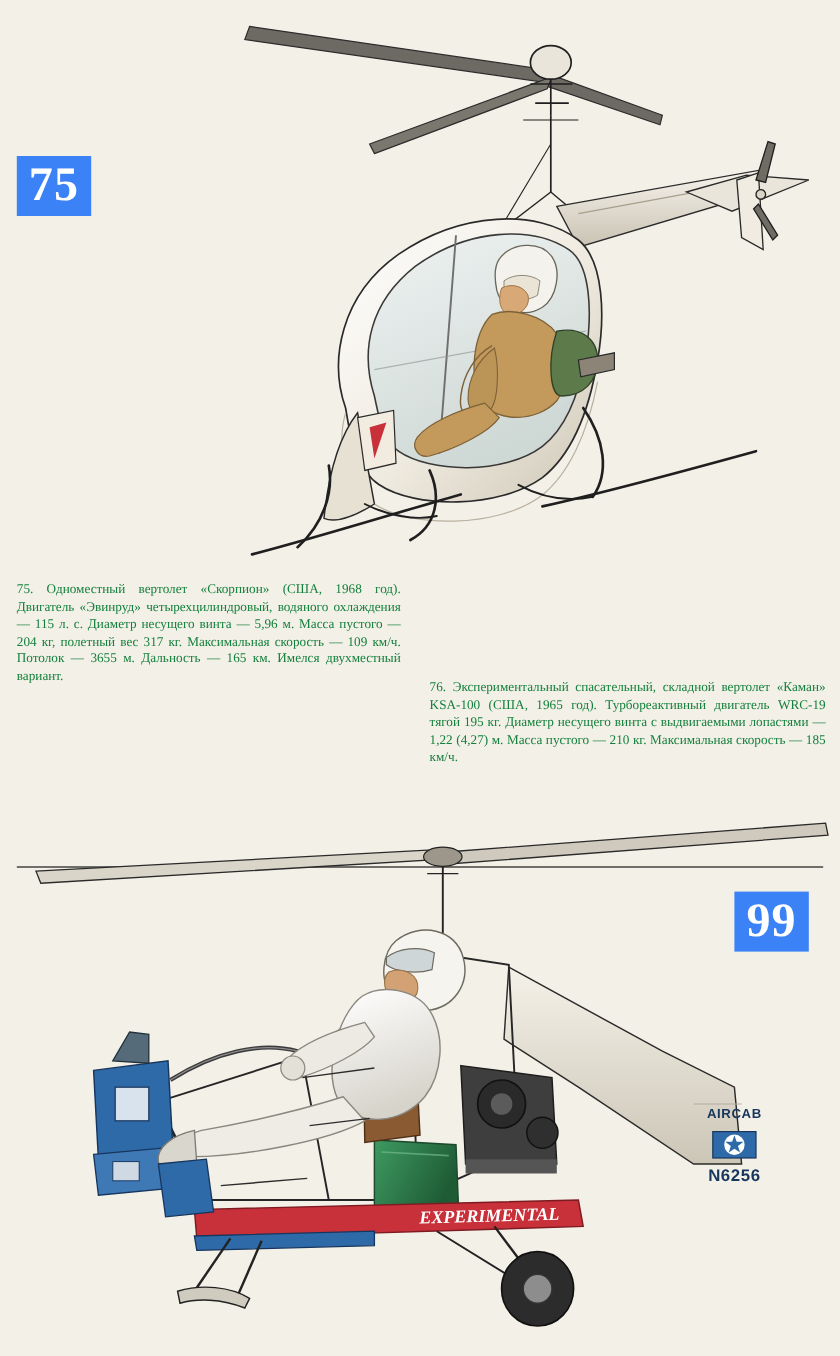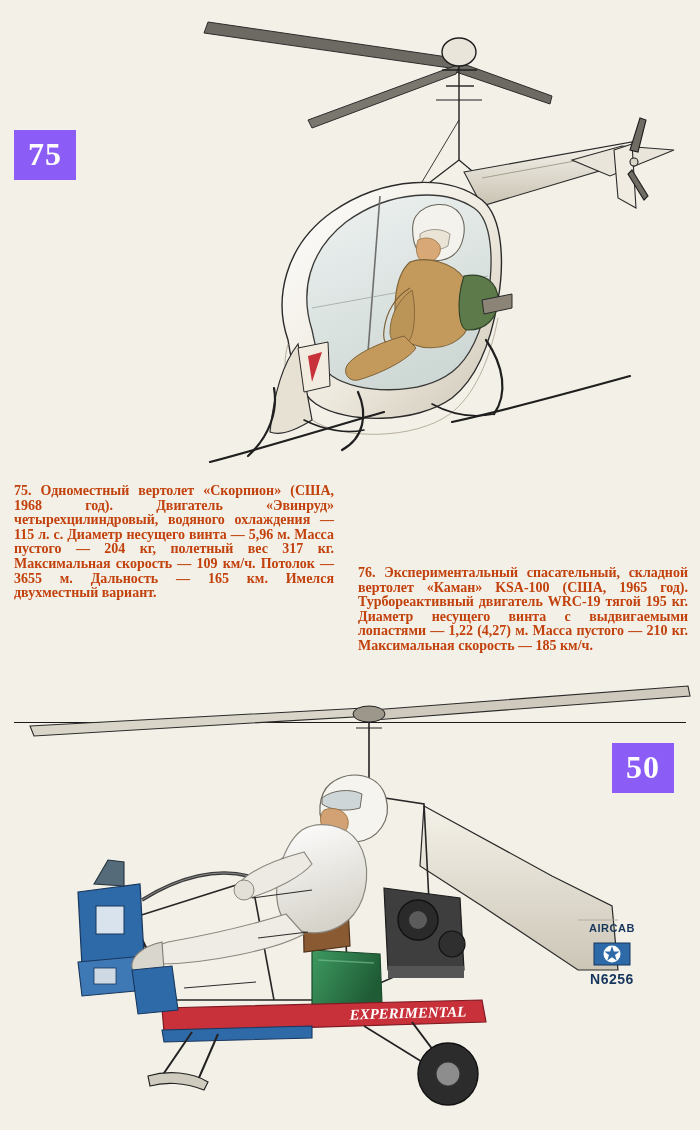--- a/index.html
+++ b/index.html
@@ -17,43 +17,43 @@
   .page {
     position: relative;
     width: 700px;
     height: 1130px;
     background: #f3f0e7;
   }
 
   
   .badge {
     position: absolute;
-    background: #8b5cf6;
+    background: #3b82f6;
     color: #ffffff;
     font-family: "Liberation Serif", serif;
     font-weight: bold;
-    font-size: 32px;
+    font-size: 40px;
     line-height: 48px;
     text-align: center;
     width: 62px;
     height: 50px;
     letter-spacing: 1px;
     box-shadow: 0 0 0 0 rgba(0,0,0,0);
   }
   #badge-75 { left: 14px; top: 130px; }
   #badge-76 { left: 612px; top: 743px; }
 
   
   .caption {
     position: absolute;
     font-family: "Liberation Serif", serif;
-    font-weight: bold;
-    font-size: 14px;
+    font-weight: normal;
+    font-size: 11px;
     line-height: 14.6px;
-    color: #c2410c;
+    color: #15803d;
     text-align: justify;
     text-justify: inter-word;
     -webkit-hyphens: none;
     hyphens: none;
   }
   #caption-75 { left: 14px; top: 484px; width: 320px; }
   #caption-76 { left: 358px; top: 566px; width: 330px; }
 
   
   .divider {
@@ -213,21 +213,21 @@
   </div>
 
   <div class="badge" id="badge-75">75</div>
 
   <div class="caption" id="caption-75">75. Одноместный вертолет «Скорпион» (США, 1968 год). Двигатель «Эвинруд» четырехцилиндровый, водяного охлаждения — 115 л. с. Диаметр несущего винта — 5,96 м. Масса пустого — 204 кг, полетный вес 317 кг. Максимальная скорость — 109 км/ч. Потолок — 3655 м. Дальность — 165 км. Имелся двухместный вариант.</div>
 
   <div class="caption" id="caption-76">76. Экспериментальный спасательный, складной вертолет «Каман» KSA-100 (США, 1965 год). Турбореактивный двигатель WRC-19 тягой 195 кг. Диаметр несущего винта с выдвигаемыми лопастями — 1,22 (4,27) м. Масса пустого — 210 кг. Максимальная скорость — 185 км/ч.</div>
 
   <div class="divider"></div>
 
-  <div class="badge" id="badge-76">50</div>
+  <div class="badge" id="badge-76">99</div>
 
   <div class="illus" id="illus-bottom">
     <svg width="700" height="460" viewBox="0 0 700 460" xmlns="http://www.w3.org/2000/svg">
       <defs>
         <linearGradient id="suitGrad" x1="0" y1="0" x2="0.3" y2="1">
           <stop offset="0%" stop-color="#ffffff"></stop>
           <stop offset="100%" stop-color="#d6d3ca"></stop>
         </linearGradient>
         <linearGradient id="tankGrad" x1="0" y1="0" x2="1" y2="0.4">
           <stop offset="0%" stop-color="#3e9a60"></stop>

